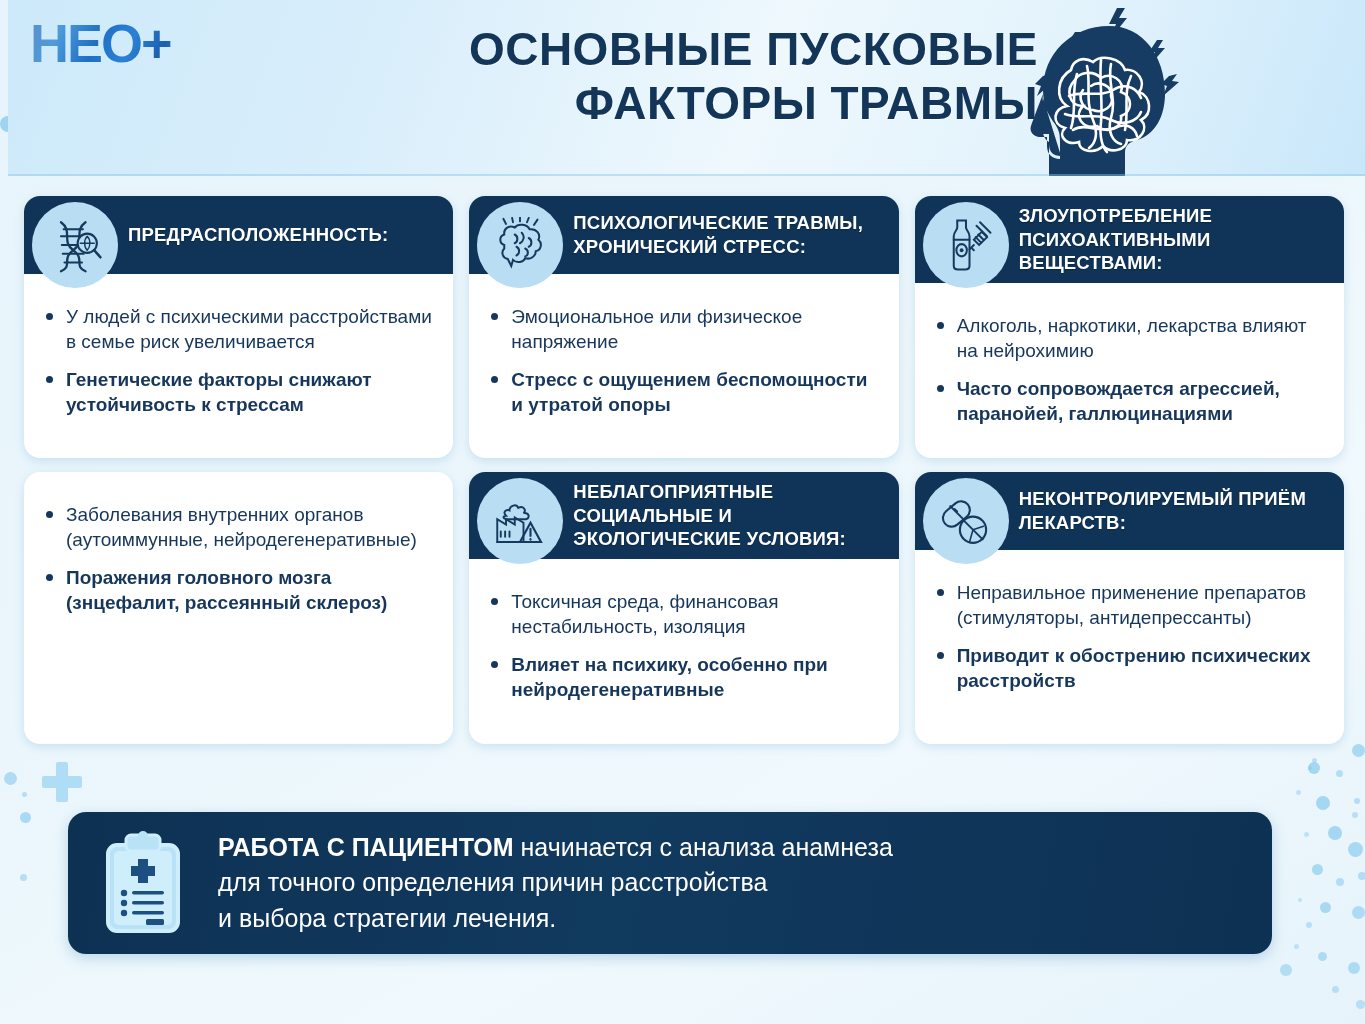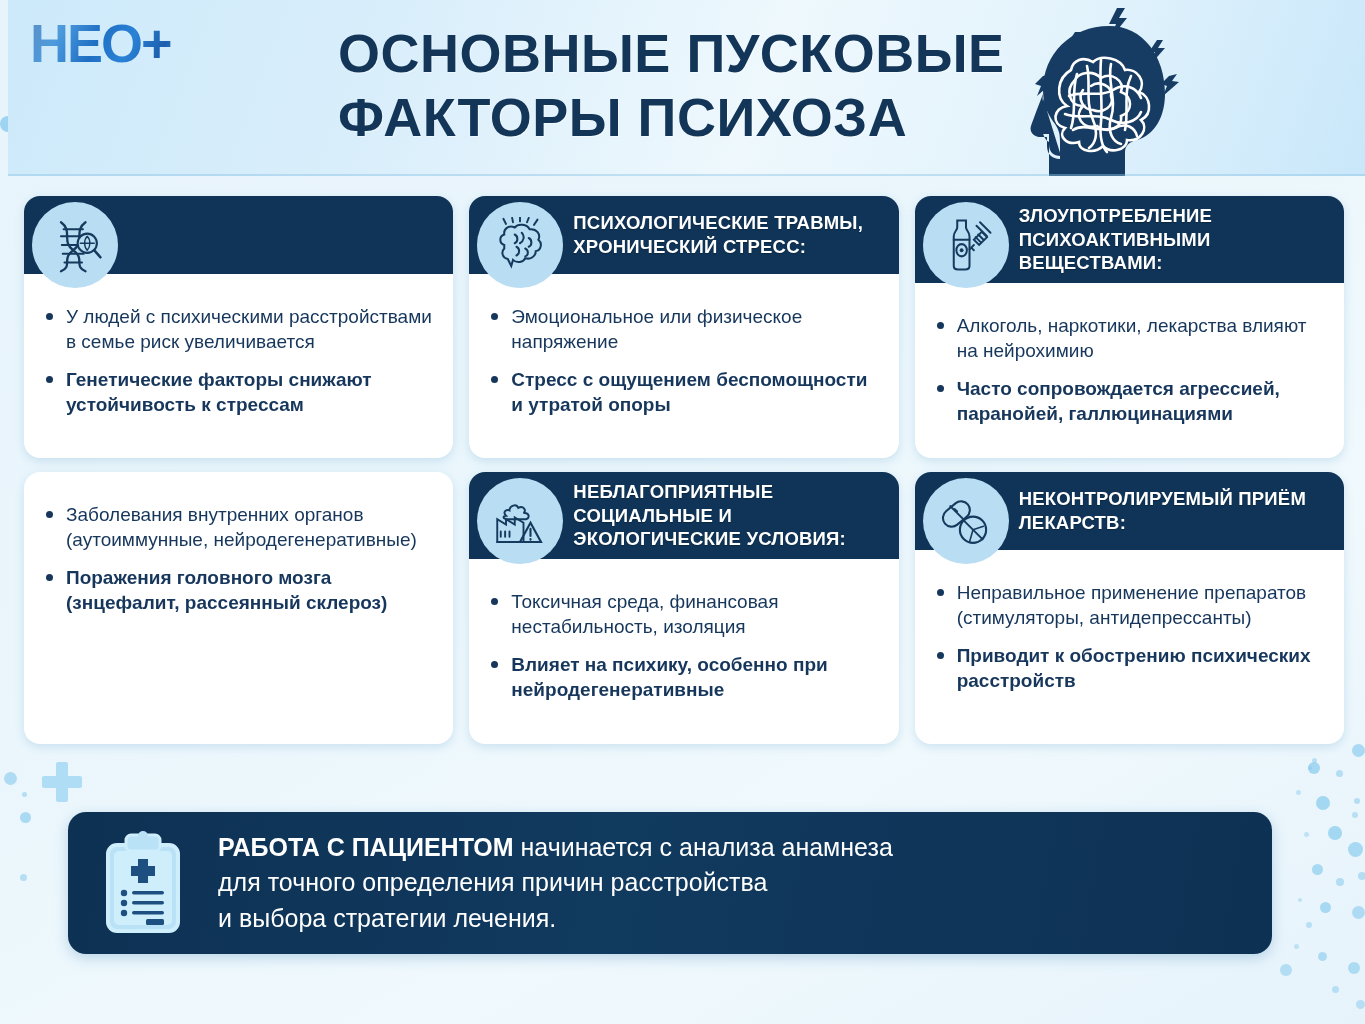--- a/index.html
+++ b/index.html
@@ -44,22 +44,22 @@
     line-height: 58px;
     background: linear-gradient(115deg,#5b8ec4 0%, #4d9bdd 18%, #1f6fc4 38%, #2a82d6 55%, #1d5fae 72%, #3f9ad8 88%, #2d8ccb 100%);
     -webkit-background-clip: text;
     background-clip: text;
     color: transparent;
     -webkit-text-fill-color: transparent;
   }
 
   #title {
     position: absolute; left: 330px; top: 22px; width: 700px;
-    text-align: left;
-    font-size: 54px; font-weight: bold; line-height: 1.18;
+    text-align: right;
+    font-size: 46px; font-weight: bold; line-height: 1.18;
     letter-spacing: 0.5px;
     color: #123558;
     text-shadow: 1px 1px 0 rgba(255,255,255,.5);
   }
 
   
   #head-illo { position: absolute; right: 180px; top: 2px; width: 180px; height: 178px; }
 
   
   #grid {
@@ -212,21 +212,21 @@
   <span class="dot" style="left:1280px;top:964px;width:12px;height:12px;opacity:.5;"></span>
   <span class="dot" style="left:1332px;top:986px;width:7px;height:7px;opacity:.45;"></span>
   <span class="dot" style="left:1356px;top:1000px;width:9px;height:9px;opacity:.45;"></span>
 </div>
 
 <div id="header">
   <div id="logo">НЕО+</div>
 
   <div id="title">
     <div>ОСНОВНЫЕ ПУСКОВЫЕ</div>
-    <div>ФАКТОРЫ ПСИХОЗА</div>
+    <div>ФАКТОРЫ ТРАВМЫ</div>
   </div>
 
   <div id="head-illo">
     <svg viewBox="0 0 180 178" xmlns="http://www.w3.org/2000/svg">
 
       <path d="M96 24 C58 24 30 52 30 88 C30 104 36 114 42 122 C46 128 47 132 47 140 L47 178 L112 178 L112 150 C112 144 116 140 124 138 C142 133 152 114 152 92 C152 54 130 24 96 24 Z
                M30 96 L22 122 C20 128 24 132 30 132 L36 132 L36 142 C36 150 40 154 48 154" fill="#173C63"></path>
       <path d="M30 92 C26 102 20 118 18 124 C16 130 21 135 28 135 L34 135 L34 144 C34 152 39 157 47 157 L47 178 L36 178 L36 140 C30 136 26 128 30 92 Z" fill="#173C63"></path>
 
       <g stroke="#ffffff" stroke-width="2.6" fill="none" stroke-linecap="round">
@@ -261,20 +261,21 @@
       <div class="icon-badge">
         <svg viewBox="0 0 64 64" fill="none" stroke="#143A5E" stroke-width="2.4" stroke-linecap="round">
           <path d="M16 6 C30 16 16 28 30 38 C44 48 30 56 44 62" stroke-width="2.6"></path>
           <path d="M44 6 C30 16 44 28 30 38 C16 48 30 56 16 62" stroke-width="2.6"></path>
           <path d="M19 14 L41 14 M16 22 L44 22 M17 32 L43 32 M18 42 L42 42 M20 52 L40 52"></path>
           <circle cx="46" cy="30" r="11" stroke-width="2.4" fill="#b9ddf2"></circle>
           <path d="M38 30 L54 30 M46 22 C42 26 42 34 46 38 M46 22 C50 26 50 34 46 38" stroke-width="1.6"></path>
           <path d="M54 38 L61 46" stroke-width="3"></path>
         </svg>
       </div>
+      <div class="card-title">ПРЕДРАСПОЛОЖЕННОСТЬ:</div>
     </div>
     <div class="card-body">
       <ul class="bullets">
         <li>У людей с психическими расстройствами в семье риск увеличивается</li>
         <li>Генетические факторы снижают устойчивость к стрессам</li>
       </ul>
     </div>
   </div>
 
   <div class="card">

